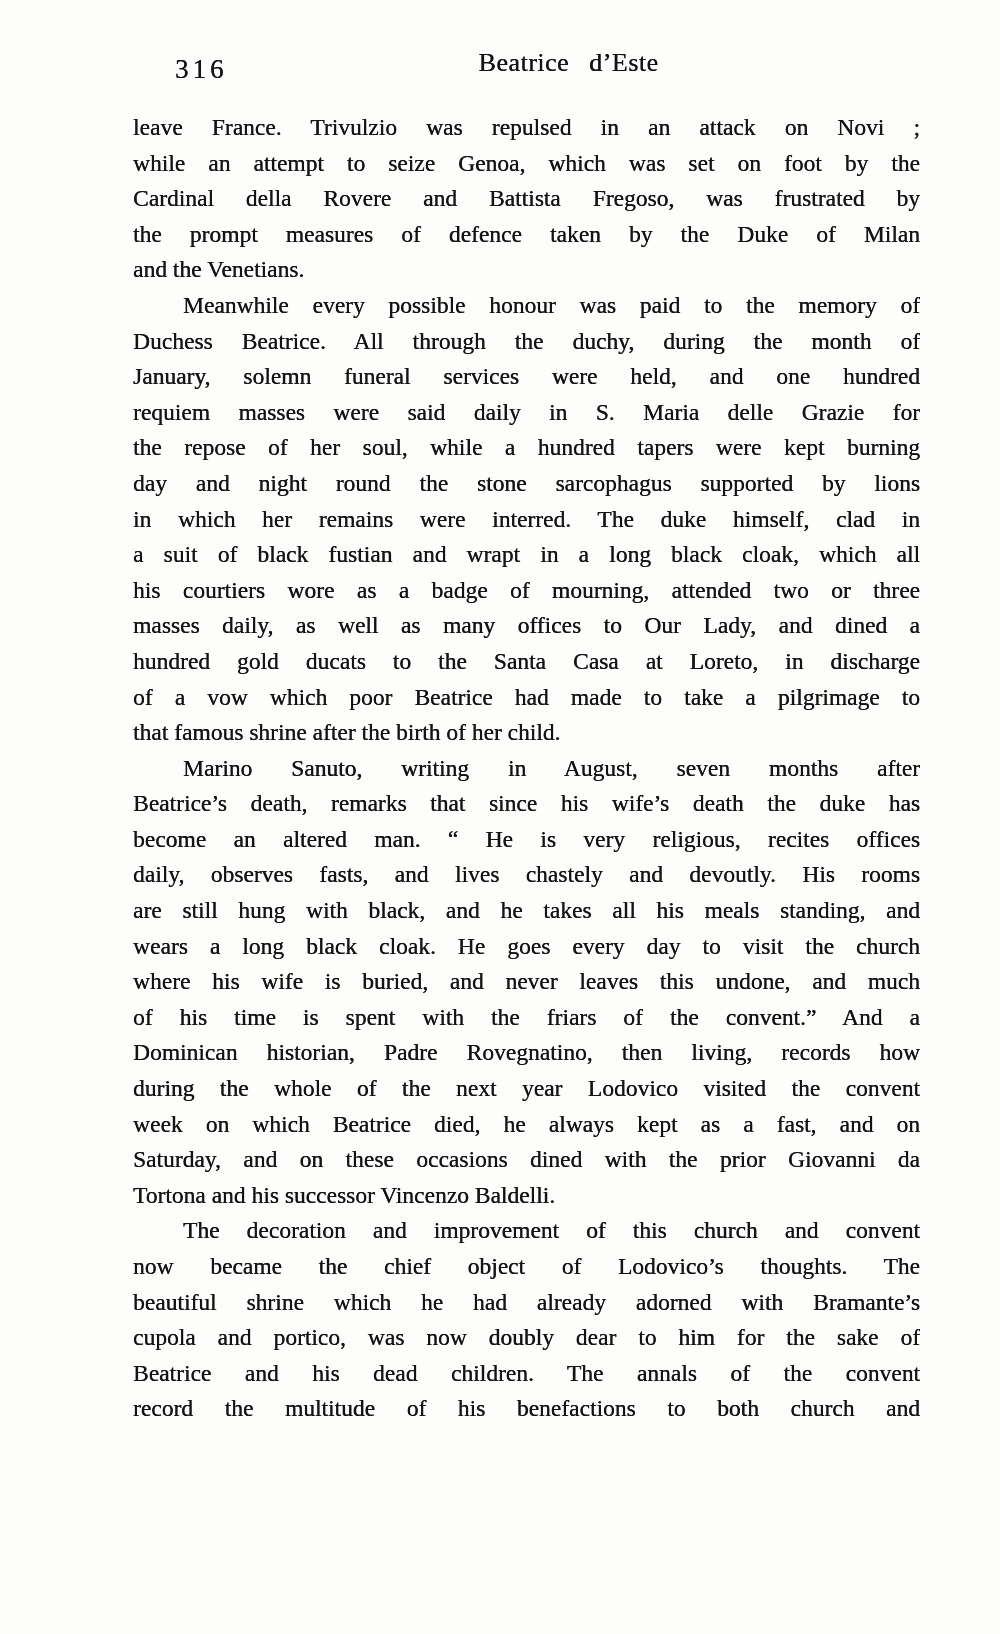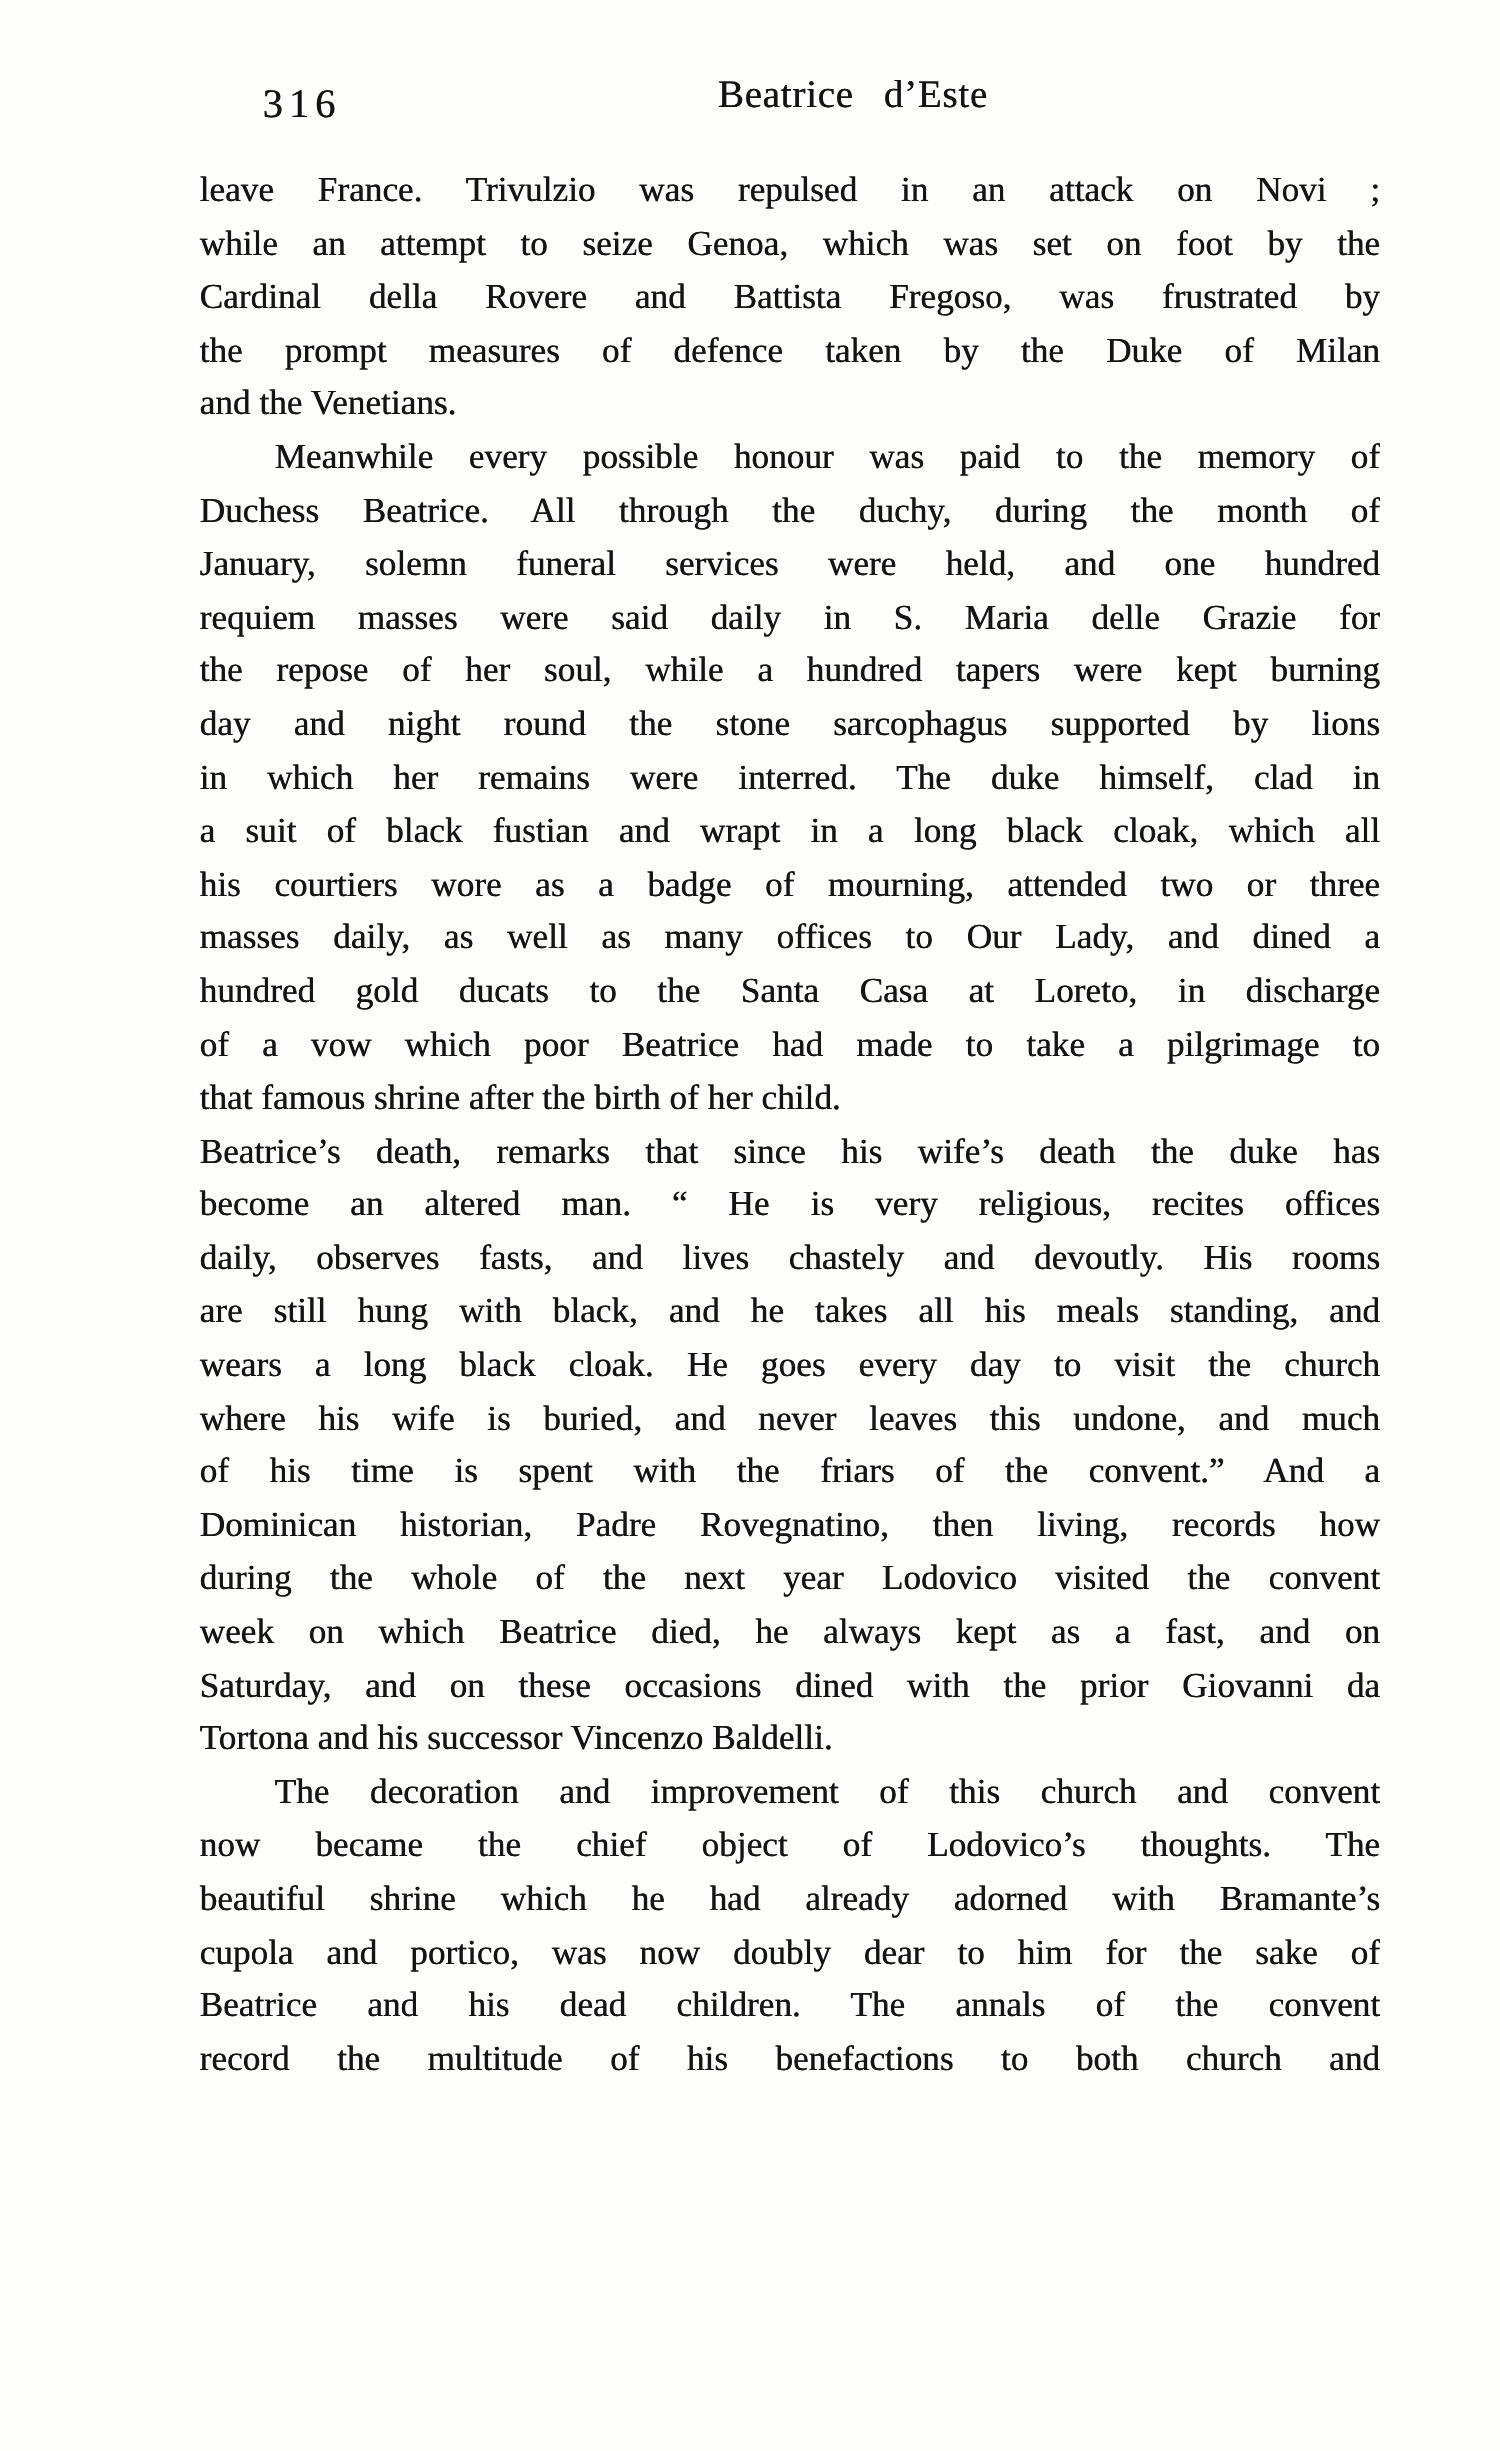--- a/index.html
+++ b/index.html
@@ -89,20 +89,21 @@
         <div class="line j">day and night round the stone sarcophagus supported by lions</div>
         <div class="line j">in which her remains were interred.  The duke himself, clad in</div>
         <div class="line j">a suit of black fustian and wrapt in a long black cloak, which all</div>
         <div class="line j">his courtiers wore as a badge of mourning, attended two or three</div>
         <div class="line j">masses daily, as well as many offices to Our Lady, and dined a</div>
         <div class="line j">hundred gold ducats to the Santa Casa at Loreto, in discharge</div>
         <div class="line j">of a vow which poor Beatrice had made to take a pilgrimage to</div>
         <div class="line">that famous shrine after the birth of her child.</div>
       </div>
       <div class="paragraph">
+        <div class="line j first">Marino Sanuto, writing in August, seven months after</div>
         <div class="line j">Beatrice’s death, remarks that since his wife’s death the duke has</div>
         <div class="line j">become an altered man.  “ He is very religious, recites offices</div>
         <div class="line j">daily, observes fasts, and lives chastely and devoutly.  His rooms</div>
         <div class="line j">are still hung with black, and he takes all his meals standing, and</div>
         <div class="line j">wears a long black cloak.  He goes every day to visit the church</div>
         <div class="line j">where his wife is buried, and never leaves this undone, and much</div>
         <div class="line j">of his time is spent with the friars of the convent.”   And a</div>
         <div class="line j">Dominican historian, Padre Rovegnatino, then living, records how</div>
         <div class="line j">during the whole of the next year Lodovico visited the convent</div>
         <div class="line j">week on which Beatrice died, he always kept as a fast, and on</div>

